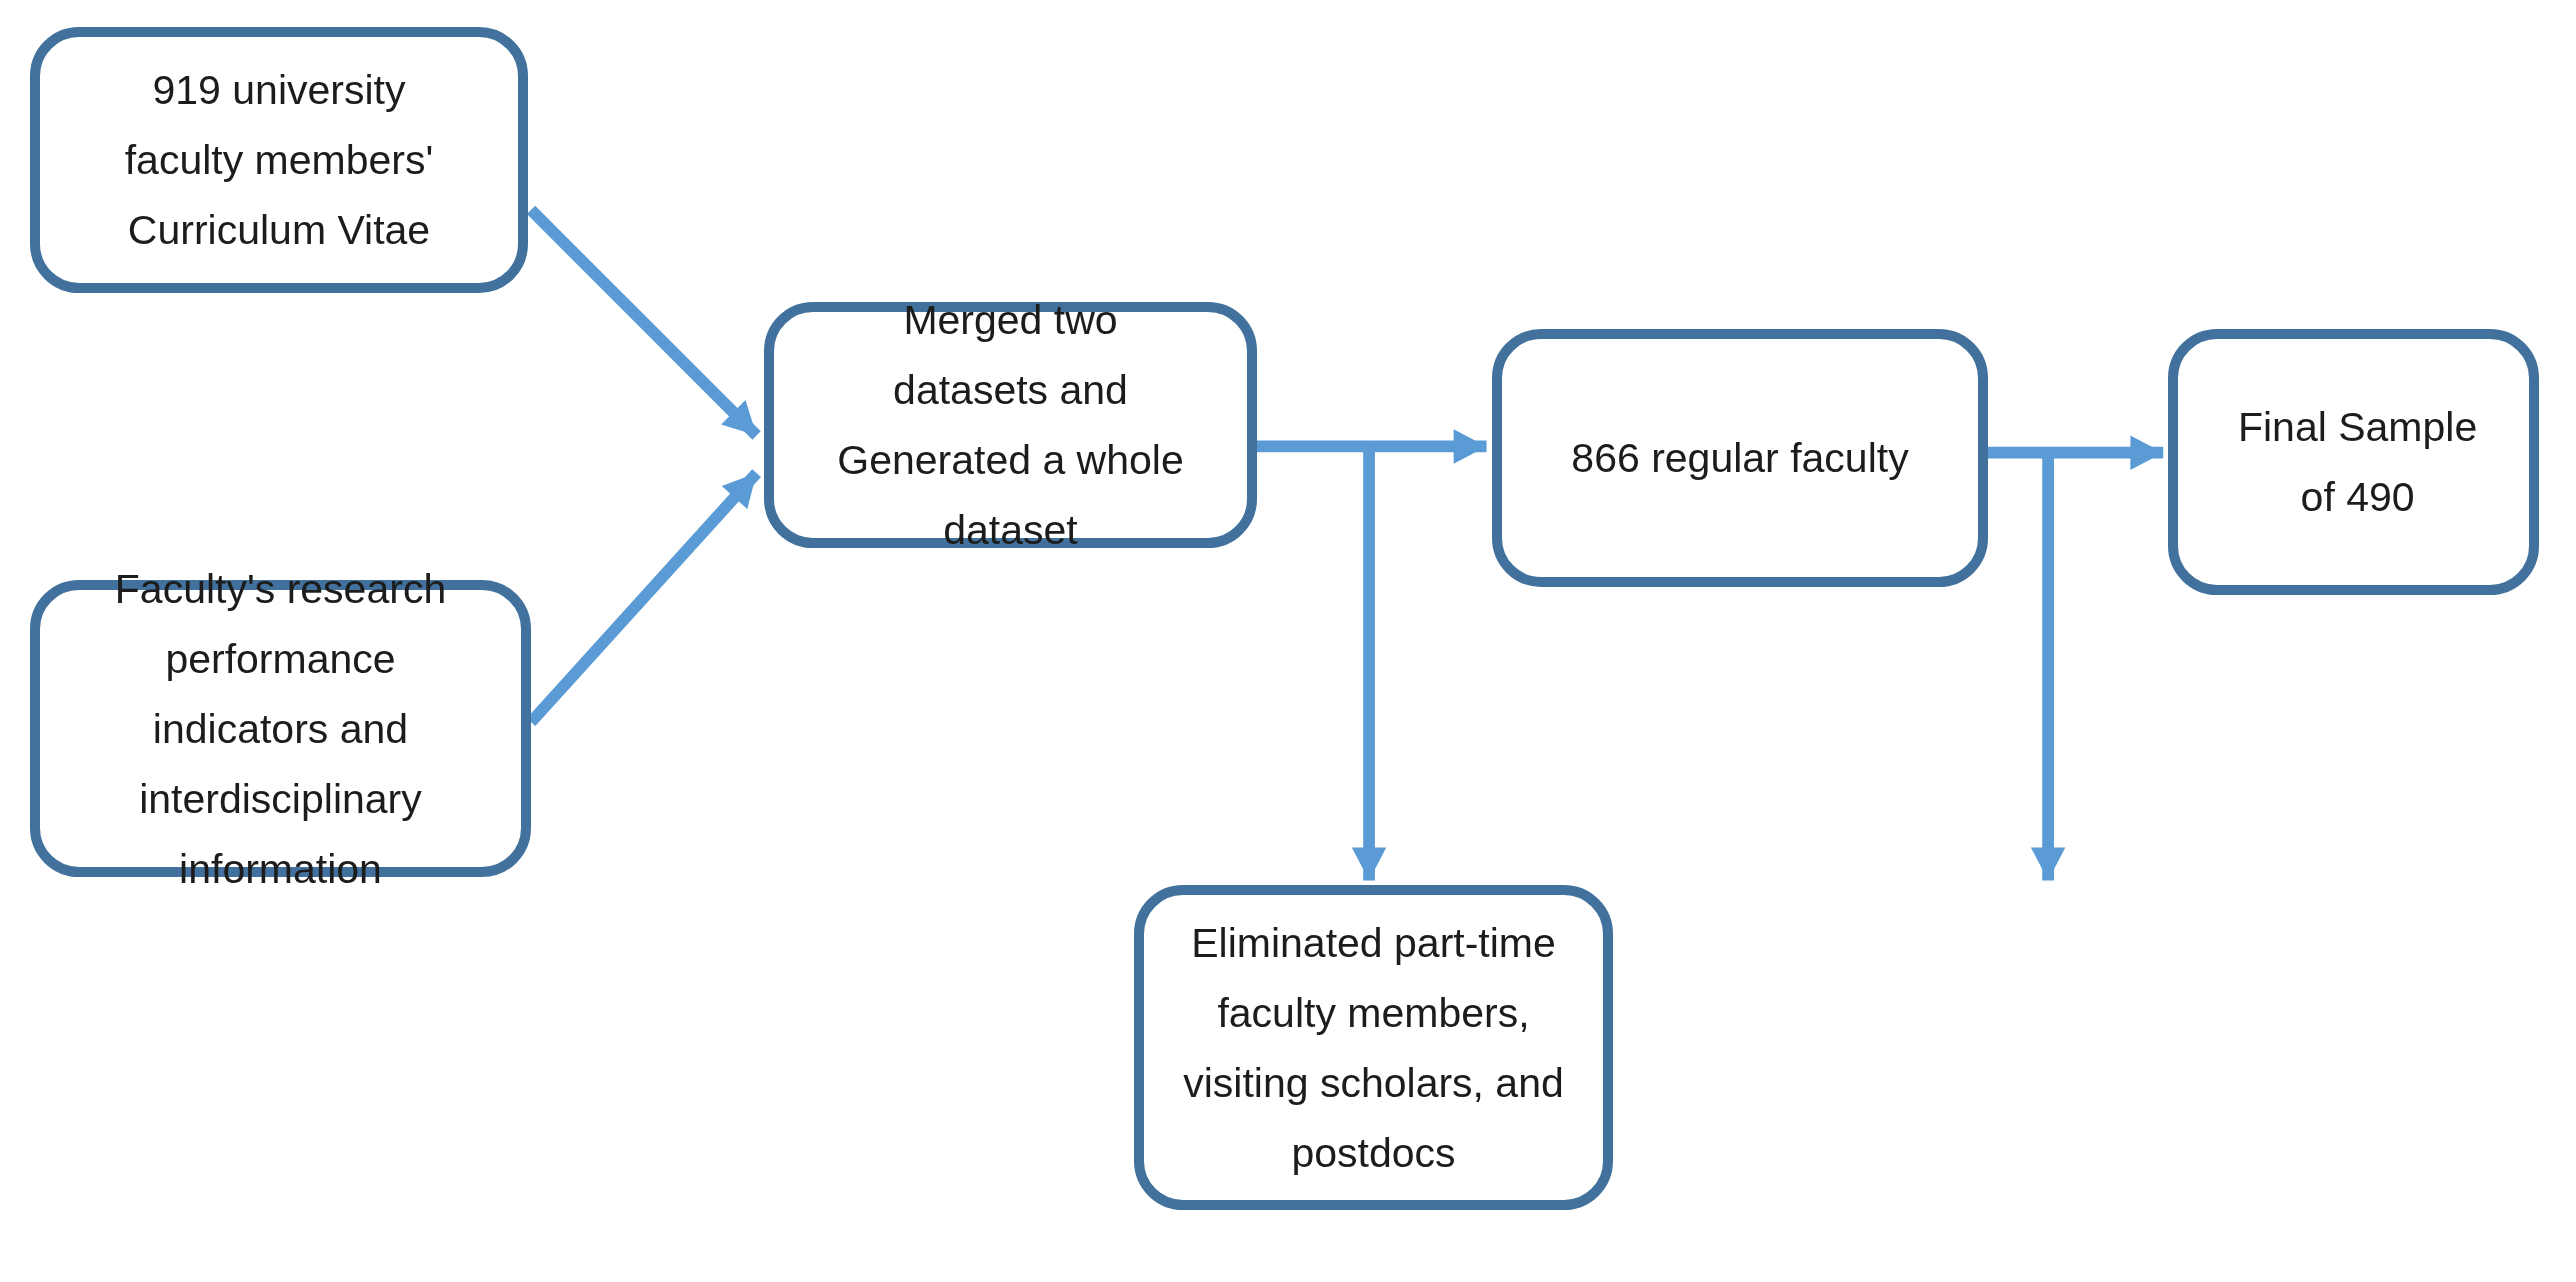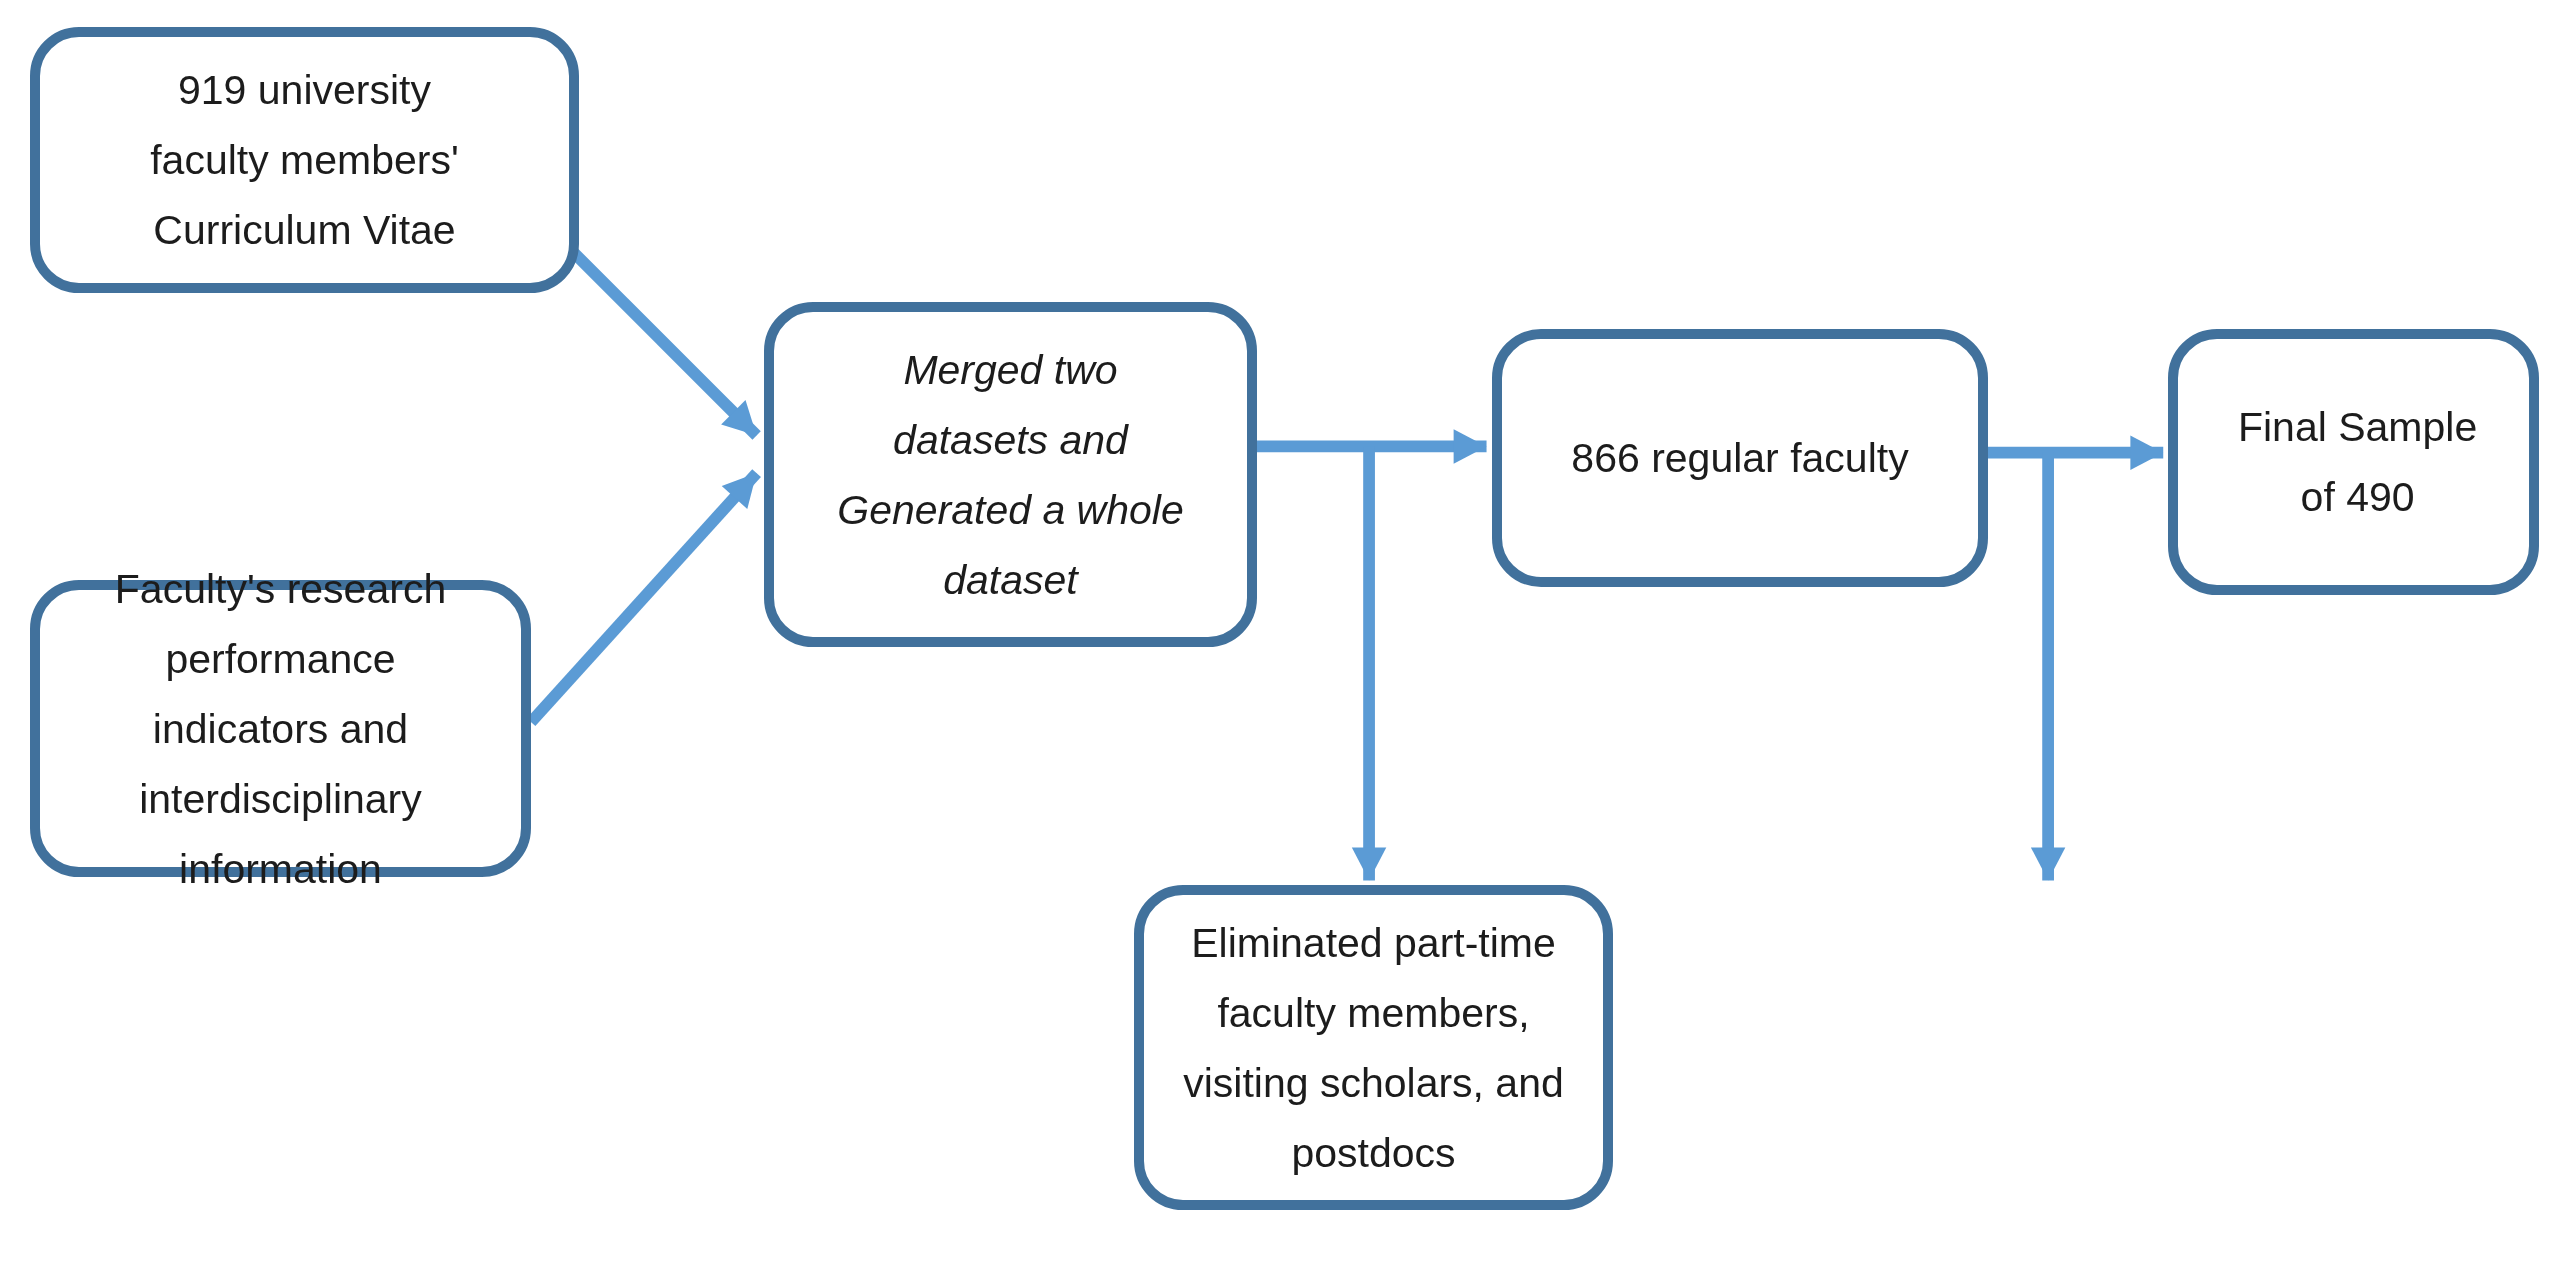--- a/index.html
+++ b/index.html
@@ -36,23 +36,23 @@
     display: flex;
     align-items: center;
     justify-content: center;
     text-align: center;
     color: #1c1c1c;
     font-size: 41px;
     line-height: 70px;
     white-space: pre-line;
     padding: 3.1px 7.8px;
   }
-  #node-cv          { left: 30px;   top: 27.4px;   width: 549px; height: 266px; }
+  #node-cv          { left: 30px;   top: 27.4px;   width: 498px; height: 266px; }
   #node-indicators  { left: 30px;   top: 580px;  width: 501px; height: 297px; }
-  #node-merged      { left: 764px;  top: 302px;  width: 493px; height: 345px; font-style: italic; }
+  #node-merged      { left: 764px;  top: 302px;  width: 493px; height: 246px; }
   #node-regular     { left: 1492px; top: 329px;  width: 496px; height: 258px; }
   #node-final       { left: 2168px; top: 329px;  width: 371px; height: 266px; padding-left: 16px; }
   #node-eliminated  { left: 1134px; top: 885px; width: 479px; height: 325px; }
   #node-deleted     { left: 1778px; top: 885px; width: 568px; height: 372px; }
 </style>
 </head>
 <body>
 
 <div id="canvas">
 

